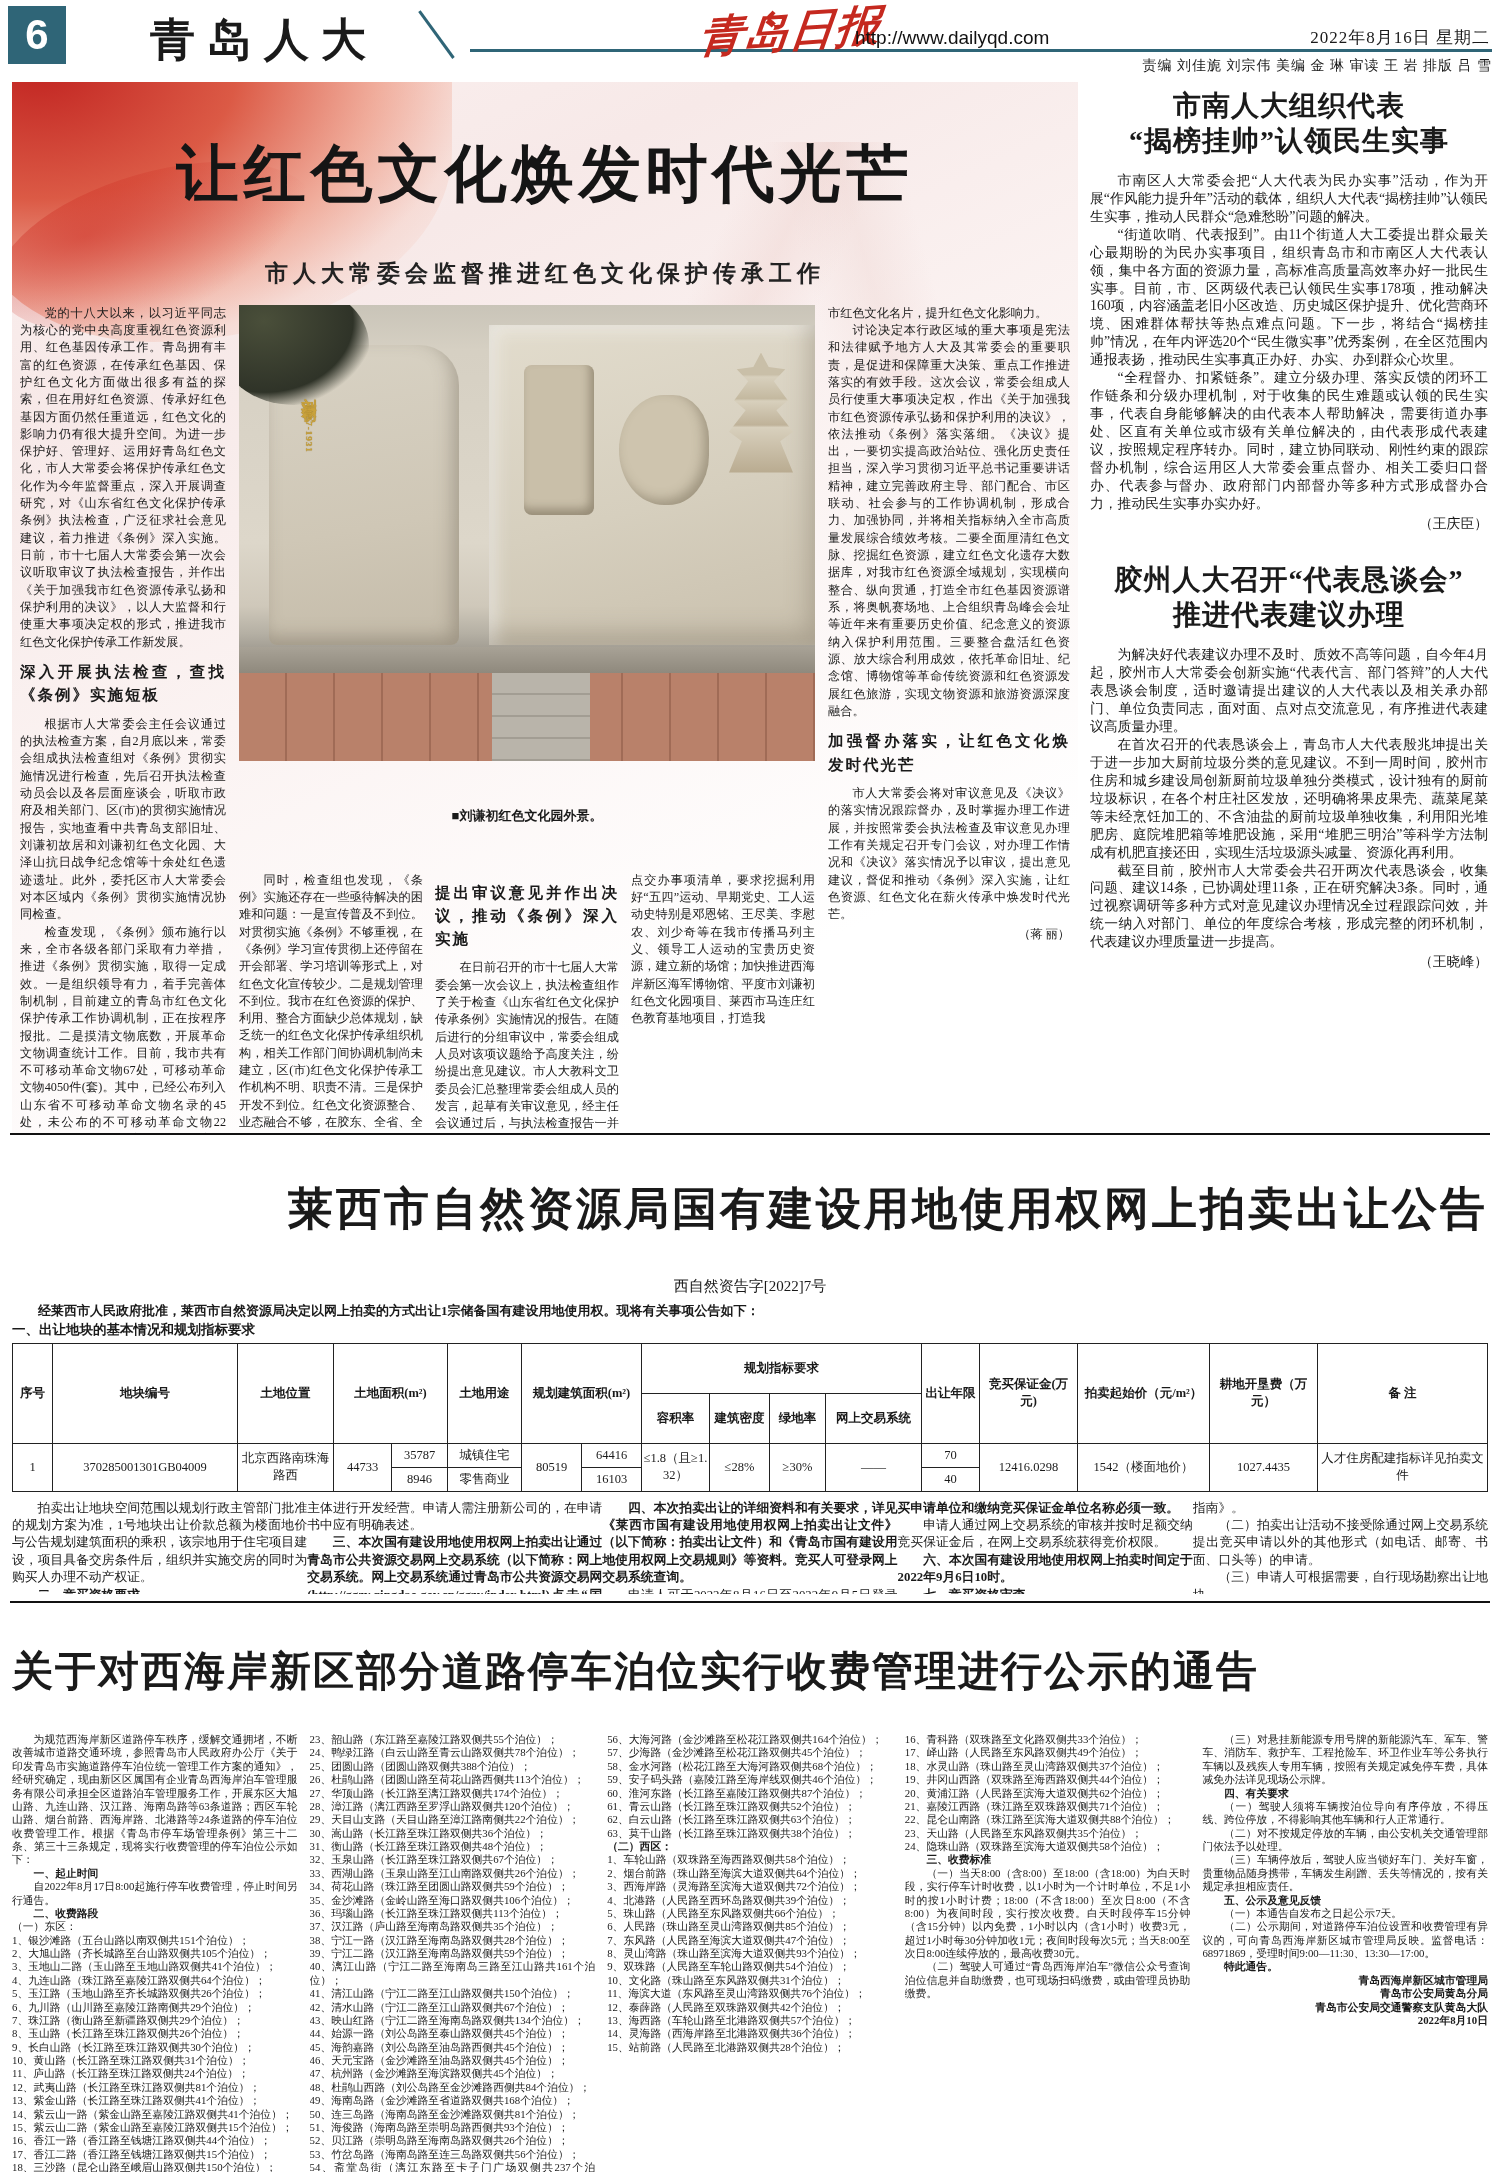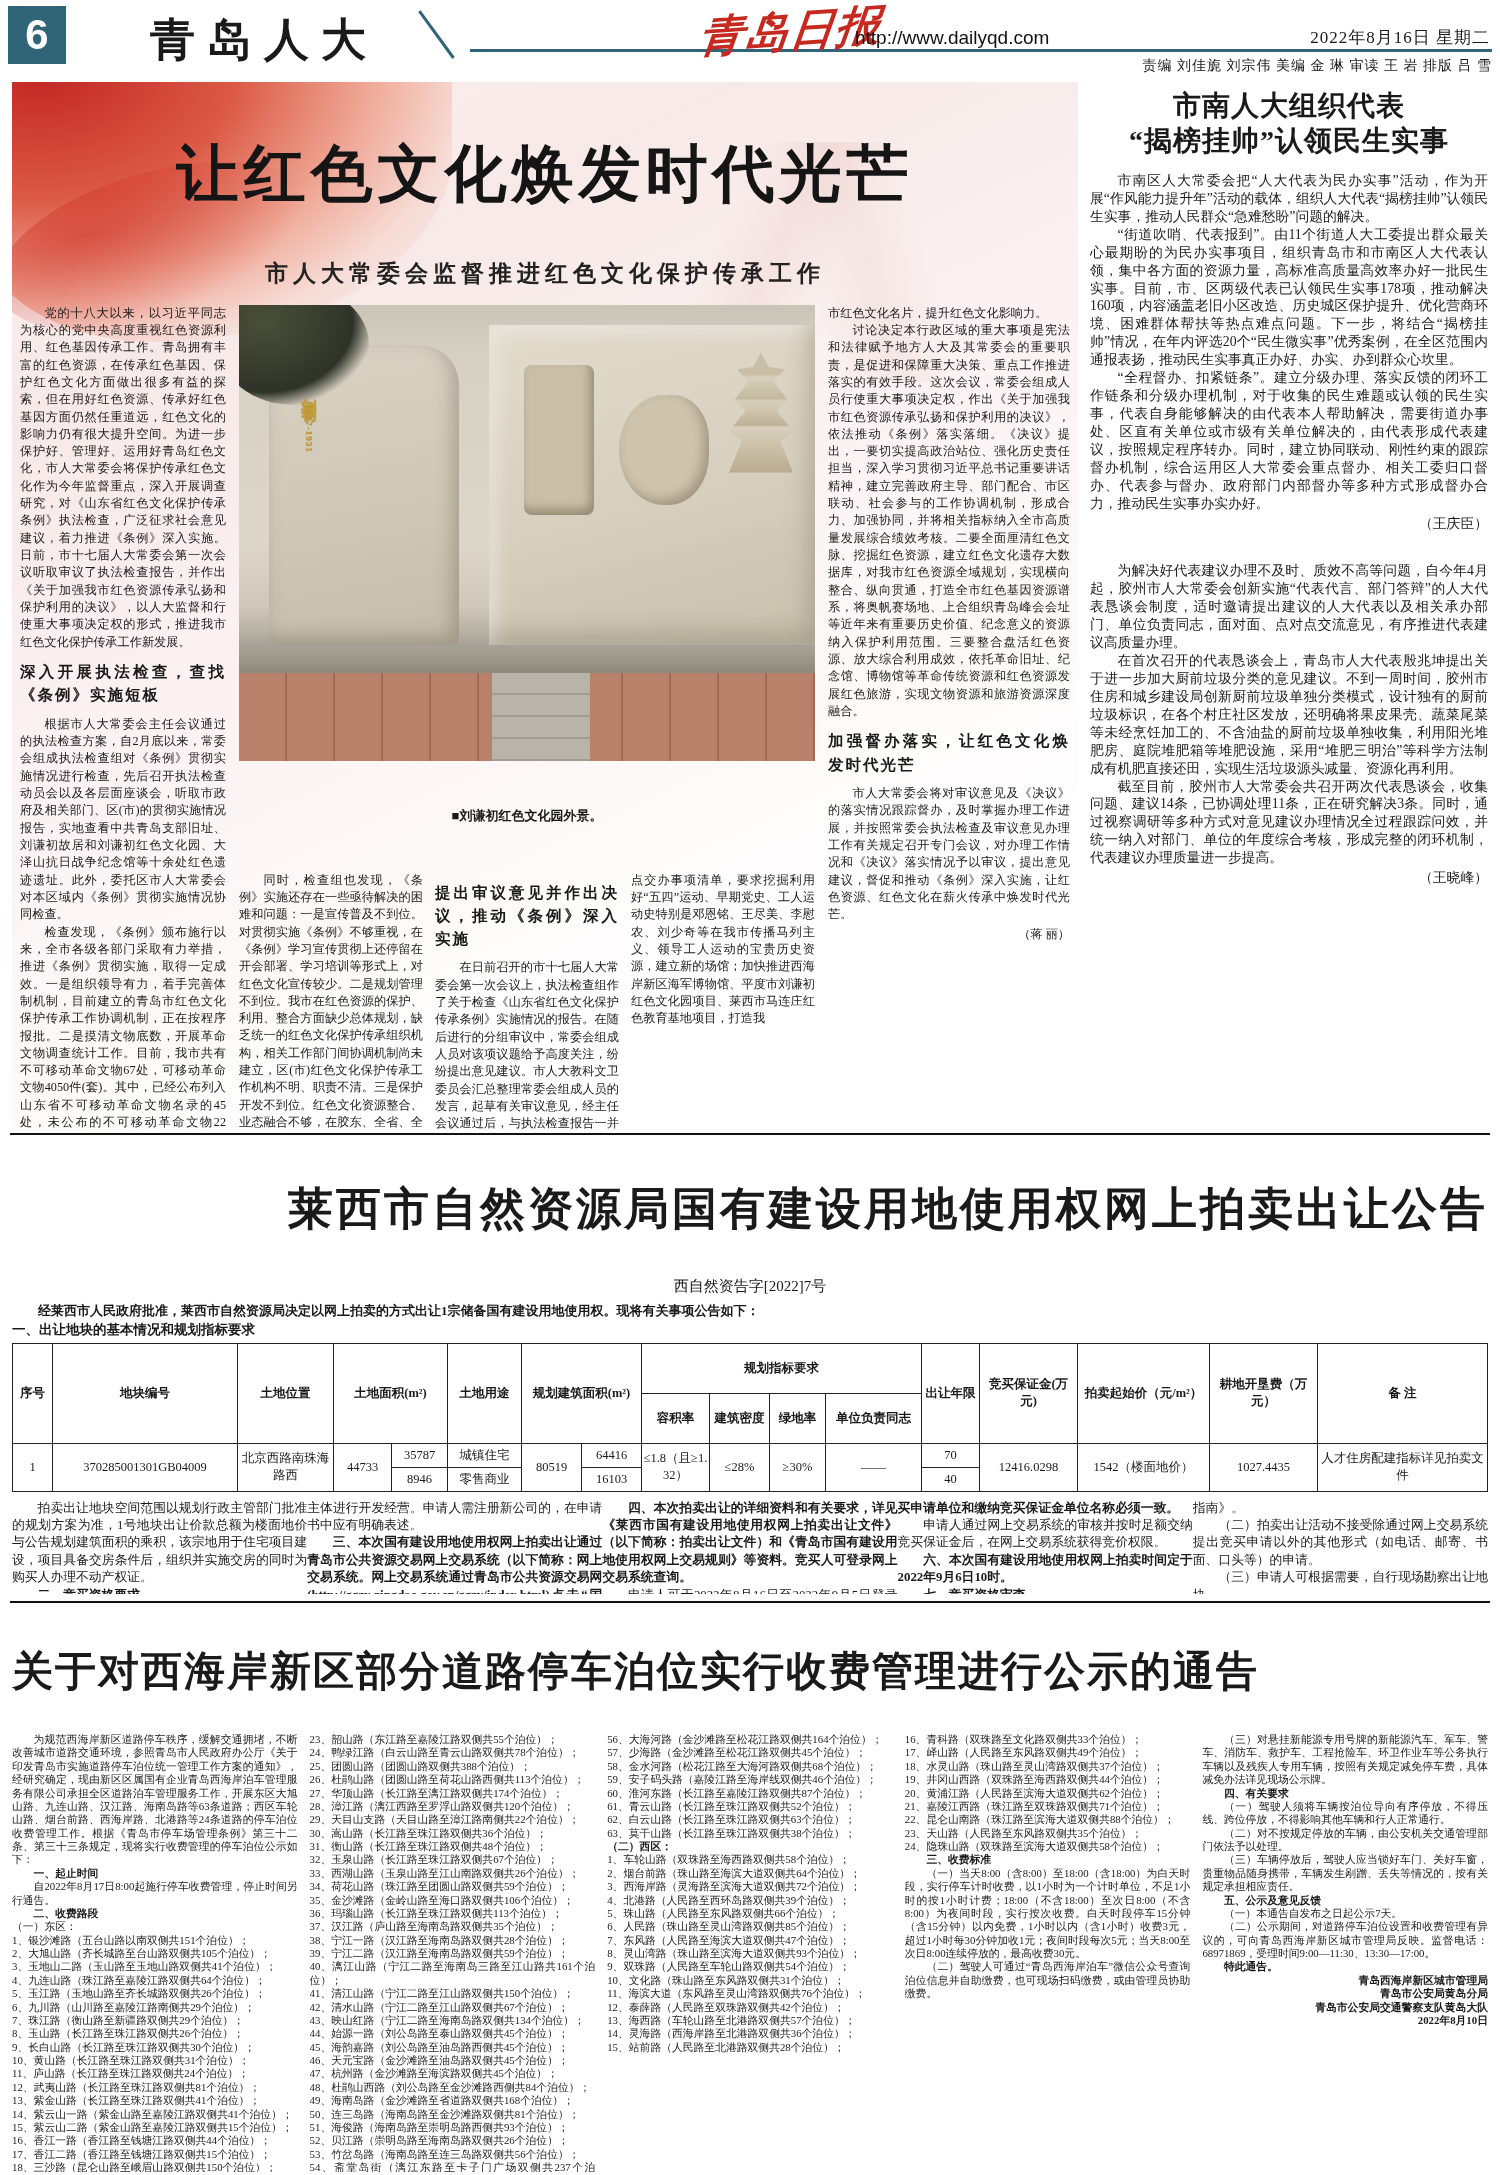--- a/index.html
+++ b/index.html
@@ -192,20 +192,24 @@
     </div>
     <div class="sb-body">
 
     <div class="ln p">市南区人大常委会把“人大代表为民办实事”活动，作为开展“作风能力提升年”活动的载体，组织人大代表“揭榜挂帅”认领民生实事，推动人民群众“急难愁盼”问题的解决。</div>
         <div class="ln p">“街道吹哨、代表报到”。由11个街道人大工委提出群众最关心最期盼的为民办实事项目，组织青岛市和市南区人大代表认领，集中各方面的资源力量，高标准高质量高效率办好一批民生实事。目前，市、区两级代表已认领民生实事178项，推动解决160项，内容涵盖老旧小区改造、历史城区保护提升、优化营商环境、困难群体帮扶等热点难点问题。下一步，将结合“揭榜挂帅”情况，在年内评选20个“民生微实事”优秀案例，在全区范围内通报表扬，推动民生实事真正办好、办实、办到群众心坎里。</div>
         <div class="ln p">“全程督办、扣紧链条”。建立分级办理、落实反馈的闭环工作链条和分级办理机制，对于收集的民生难题或认领的民生实事，代表自身能够解决的由代表本人帮助解决，需要街道办事处、区直有关单位或市级有关单位解决的，由代表形成代表建议，按照规定程序转办。同时，建立协同联动、刚性约束的跟踪督办机制，综合运用区人大常委会重点督办、相关工委归口督办、代表参与督办、政府部门内部督办等多种方式形成督办合力，推动民生实事办实办好。</div>
         <div class="ln byline">（王庆臣）</div>
       </div>
   </article>
   <article class="sb2">
+    <div class="sb-title">
+      <div>胶州人大召开“代表恳谈会”</div>
+      <div>推进代表建议办理</div>
+    </div>
     <div class="sb-body">
 
     <div class="ln p">为解决好代表建议办理不及时、质效不高等问题，自今年4月起，胶州市人大常委会创新实施“代表代言、部门答辩”的人大代表恳谈会制度，适时邀请提出建议的人大代表以及相关承办部门、单位负责同志，面对面、点对点交流意见，有序推进代表建议高质量办理。</div>
         <div class="ln p">在首次召开的代表恳谈会上，青岛市人大代表殷兆坤提出关于进一步加大厨前垃圾分类的意见建议。不到一周时间，胶州市住房和城乡建设局创新厨前垃圾单独分类模式，设计独有的厨前垃圾标识，在各个村庄社区发放，还明确将果皮果壳、蔬菜尾菜等未经烹饪加工的、不含油盐的厨前垃圾单独收集，利用阳光堆肥房、庭院堆肥箱等堆肥设施，采用“堆肥三明治”等科学方法制成有机肥直接还田，实现生活垃圾源头减量、资源化再利用。</div>
         <div class="ln p">截至目前，胶州市人大常委会共召开两次代表恳谈会，收集问题、建议14条，已协调处理11条，正在研究解决3条。同时，通过视察调研等多种方式对意见建议办理情况全过程跟踪问效，并统一纳入对部门、单位的年度综合考核，形成完整的闭环机制，代表建议办理质量进一步提高。</div>
         <div class="ln byline">（王晓峰）</div>
       </div>
   </article>
 </aside>
 
@@ -248,21 +252,21 @@
       <th rowspan="2">出让年限</th>
       <th rowspan="2">竞买保证金(万元)</th>
       <th rowspan="2">拍卖起始价（元/m²）</th>
       <th rowspan="2">耕地开垦费（万元）</th>
       <th rowspan="2">备 注</th>
     </tr>
     <tr>
       <th>容积率</th>
       <th>建筑密度</th>
       <th>绿地率</th>
-      <th>单位负责同志</th>
+      <th>网上交易系统</th>
     </tr>
     <tr>
       <td rowspan="2">1</td>
       <td rowspan="2">370285001301GB04009</td>
       <td rowspan="2">北京西路南珠海路西</td>
       <td rowspan="2">44733</td>
       <td>35787</td>
       <td>城镇住宅</td>
       <td rowspan="2">80519</td>
       <td>64416</td>

